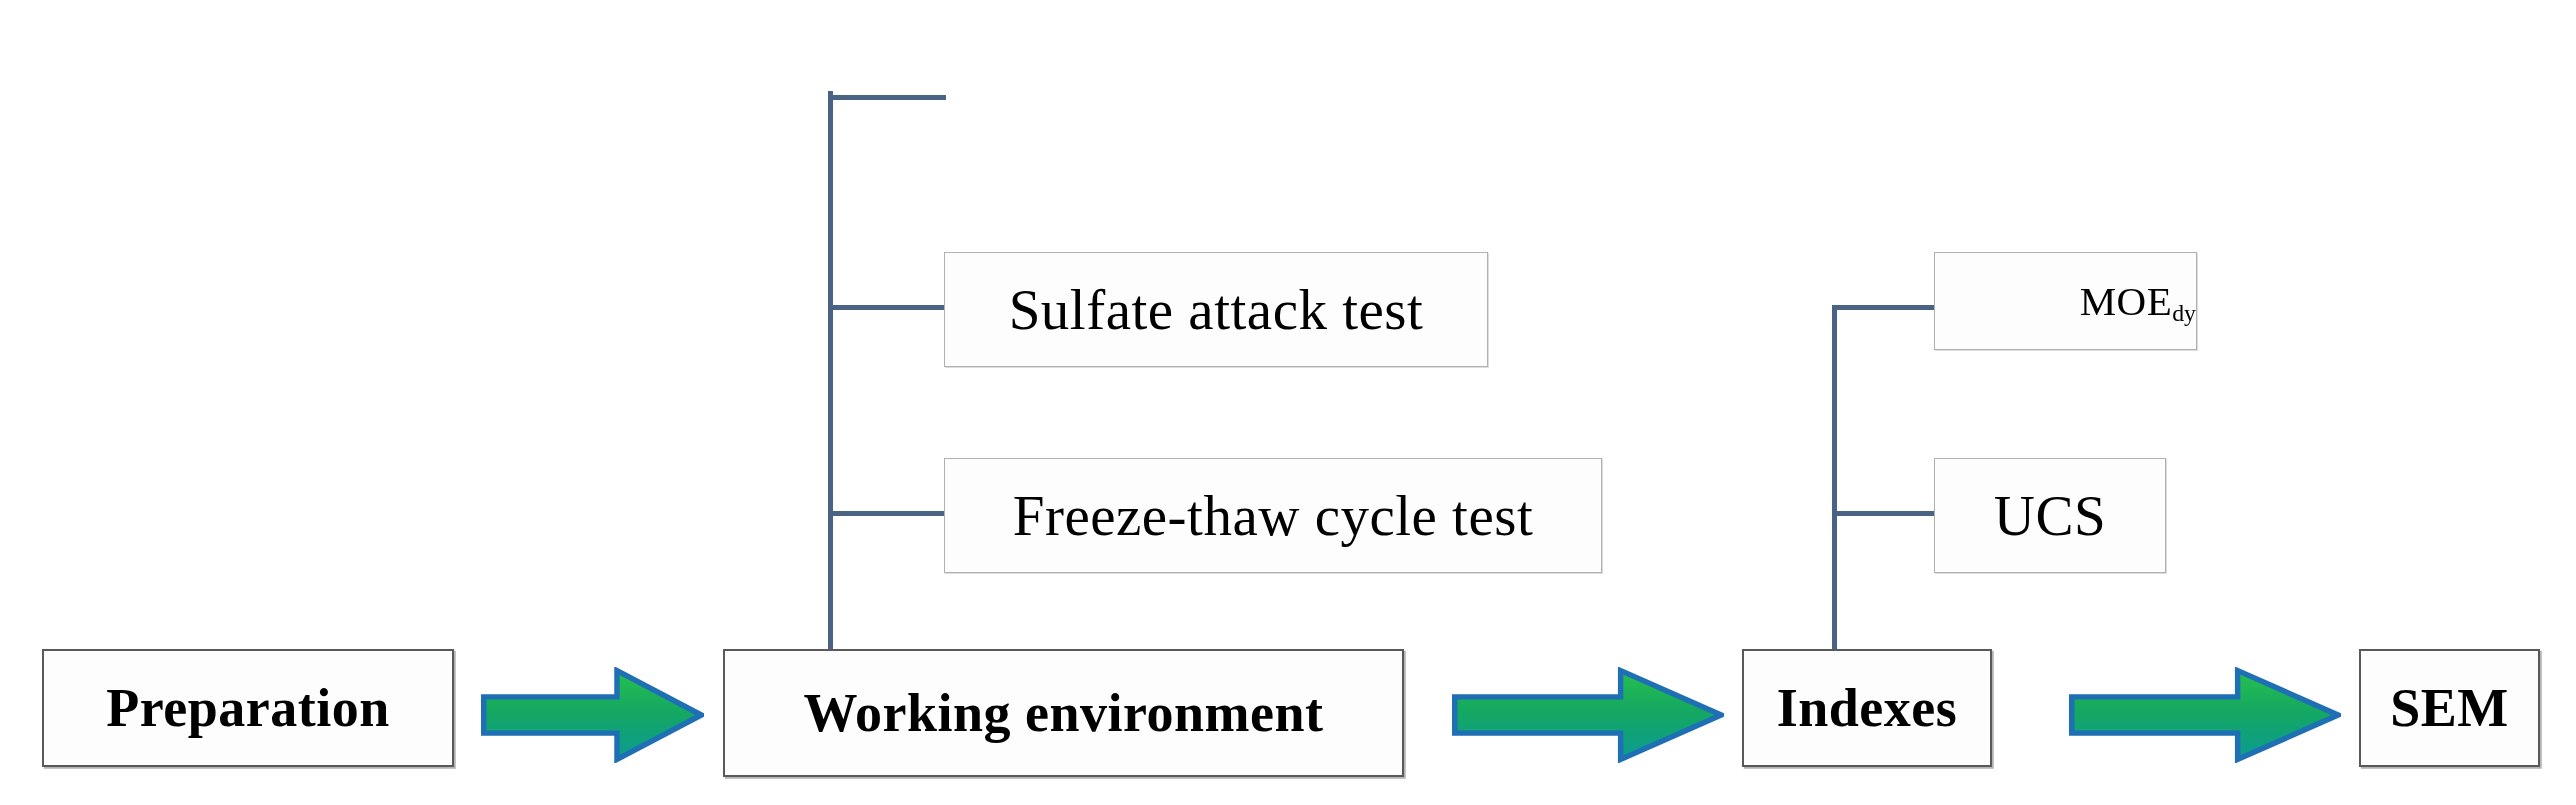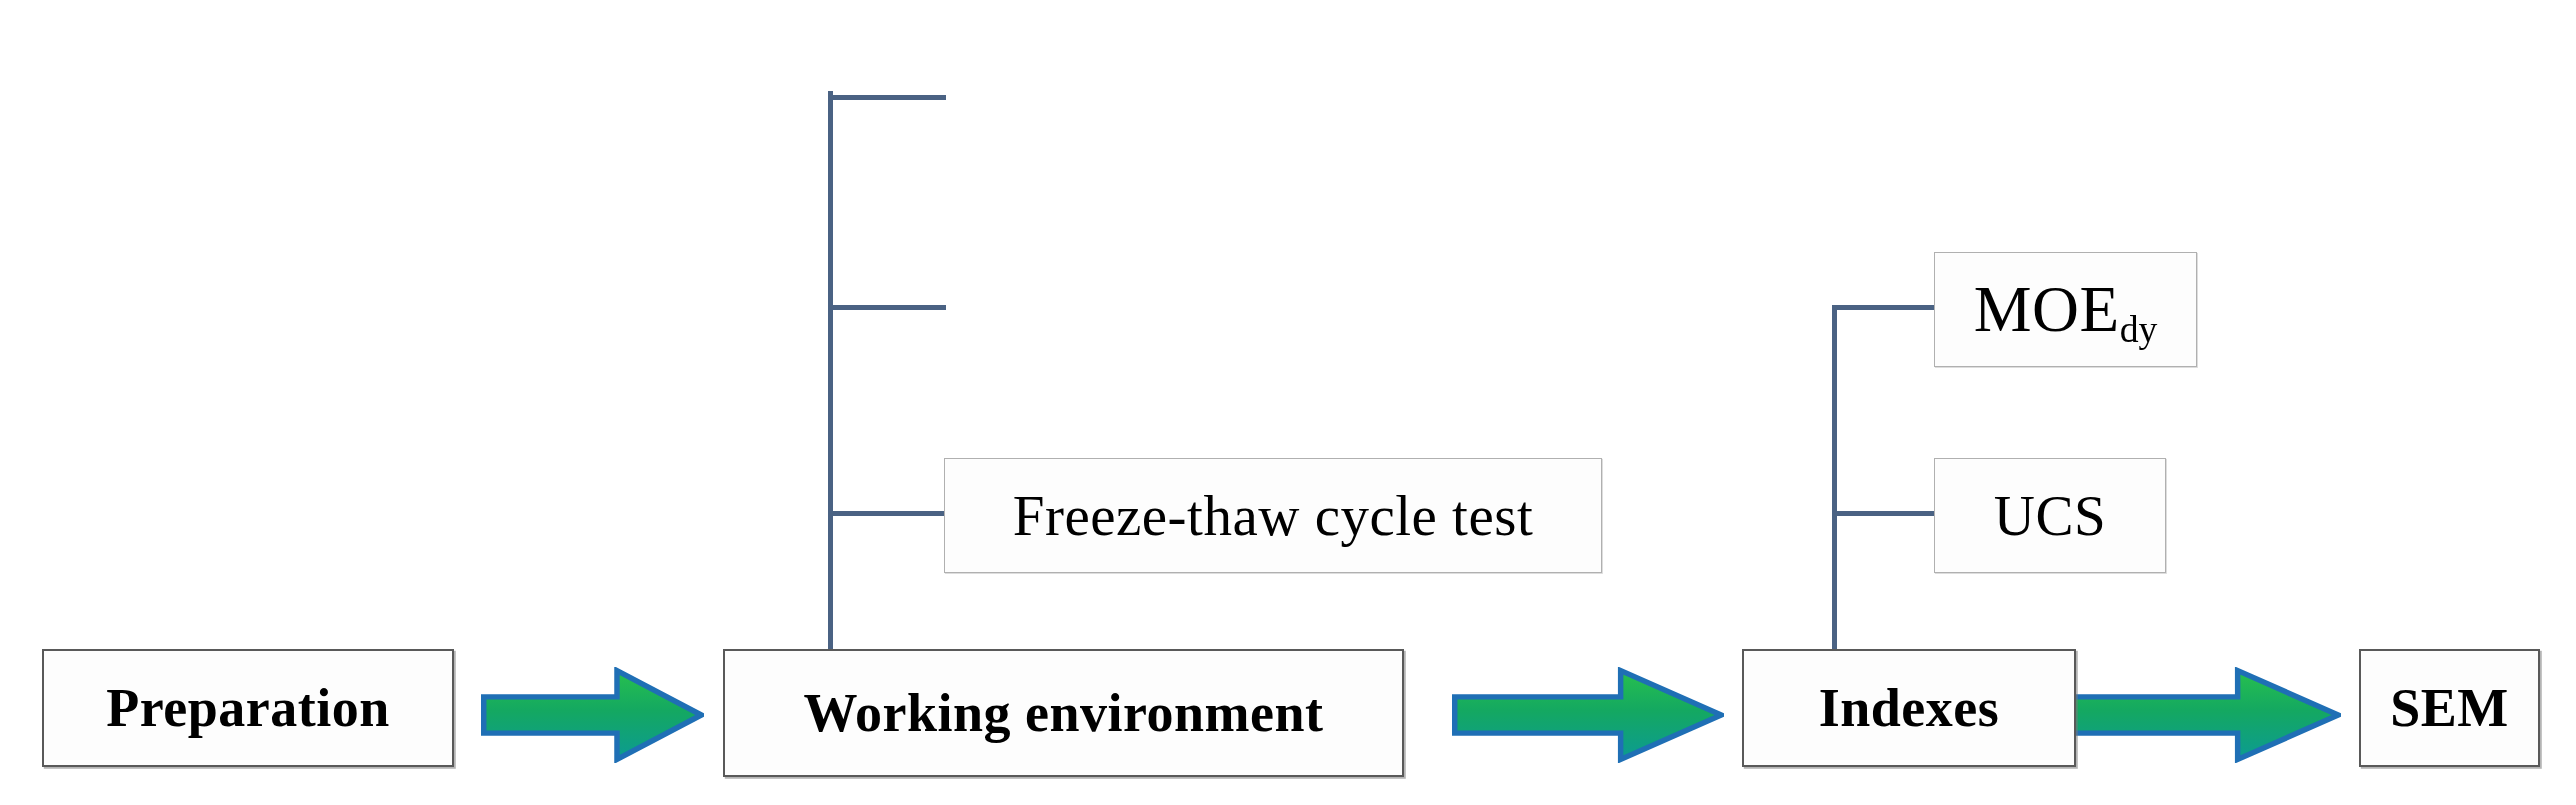--- a/index.html
+++ b/index.html
@@ -85,42 +85,45 @@
 
   <div class="conn h" style="left:828px; top:511px; width:118px;"></div>
 
   <div class="conn v" style="left:1832px; top:305px; height:344px;"></div>
 
   <div class="conn h" style="left:1832px; top:305px; width:105px;"></div>
 
   <div class="conn h" style="left:1832px; top:511px; width:105px;"></div>
 
 
+  <div class="node branch" style="left:944px; top:252px; width:544px; height:115px; font-size:57px;">
+    <span class="label">Sulfate attack test</span>
+  </div>
 
   <div class="node branch" style="left:944px; top:458px; width:658px; height:115px; font-size:57px;text-align:right;">
     <span class="label">Freeze-thaw cycle test</span>
   </div>
 
-  <div class="node branch" style="left:1934px; top:252px; width:263px; height:115px; font-size:65px;">
+  <div class="node branch" style="left:1934px; top:252px; width:263px; height:98px; font-size:41px;justify-content:flex-end;">
     <span class="label"><span>MOE</span><sub>dy</sub></span>
   </div>
 
   <div class="node branch" style="left:1934px; top:458px; width:232px; height:115px; font-size:57px;">
     <span class="label">UCS</span>
   </div>
 
   <div class="node primary" style="left:42px; top:649px; width:412px; height:118px; font-size:54px;">
     <span class="label">Preparation</span>
   </div>
 
   <div class="node primary" style="left:723px; top:649px; width:681px; height:128px; font-size:54px;">
     <span class="label">Working environment</span>
   </div>
 
-  <div class="node primary" style="left:1742px; top:649px; width:334px; height:118px; font-size:54px;">
+  <div class="node primary" style="left:1742px; top:649px; width:250px; height:118px; font-size:54px;">
     <span class="label">Indexes</span>
   </div>
 
   <div class="node primary" style="left:2359px; top:649px; width:181px; height:118px; font-size:54px;">
     <span class="label">SEM</span>
   </div>
 
   <div class="arrow" style="left:481px; top:667px; width:223px; height:96px;">
     <svg viewBox="0 0 246 106" preserveAspectRatio="none">
       <defs>

